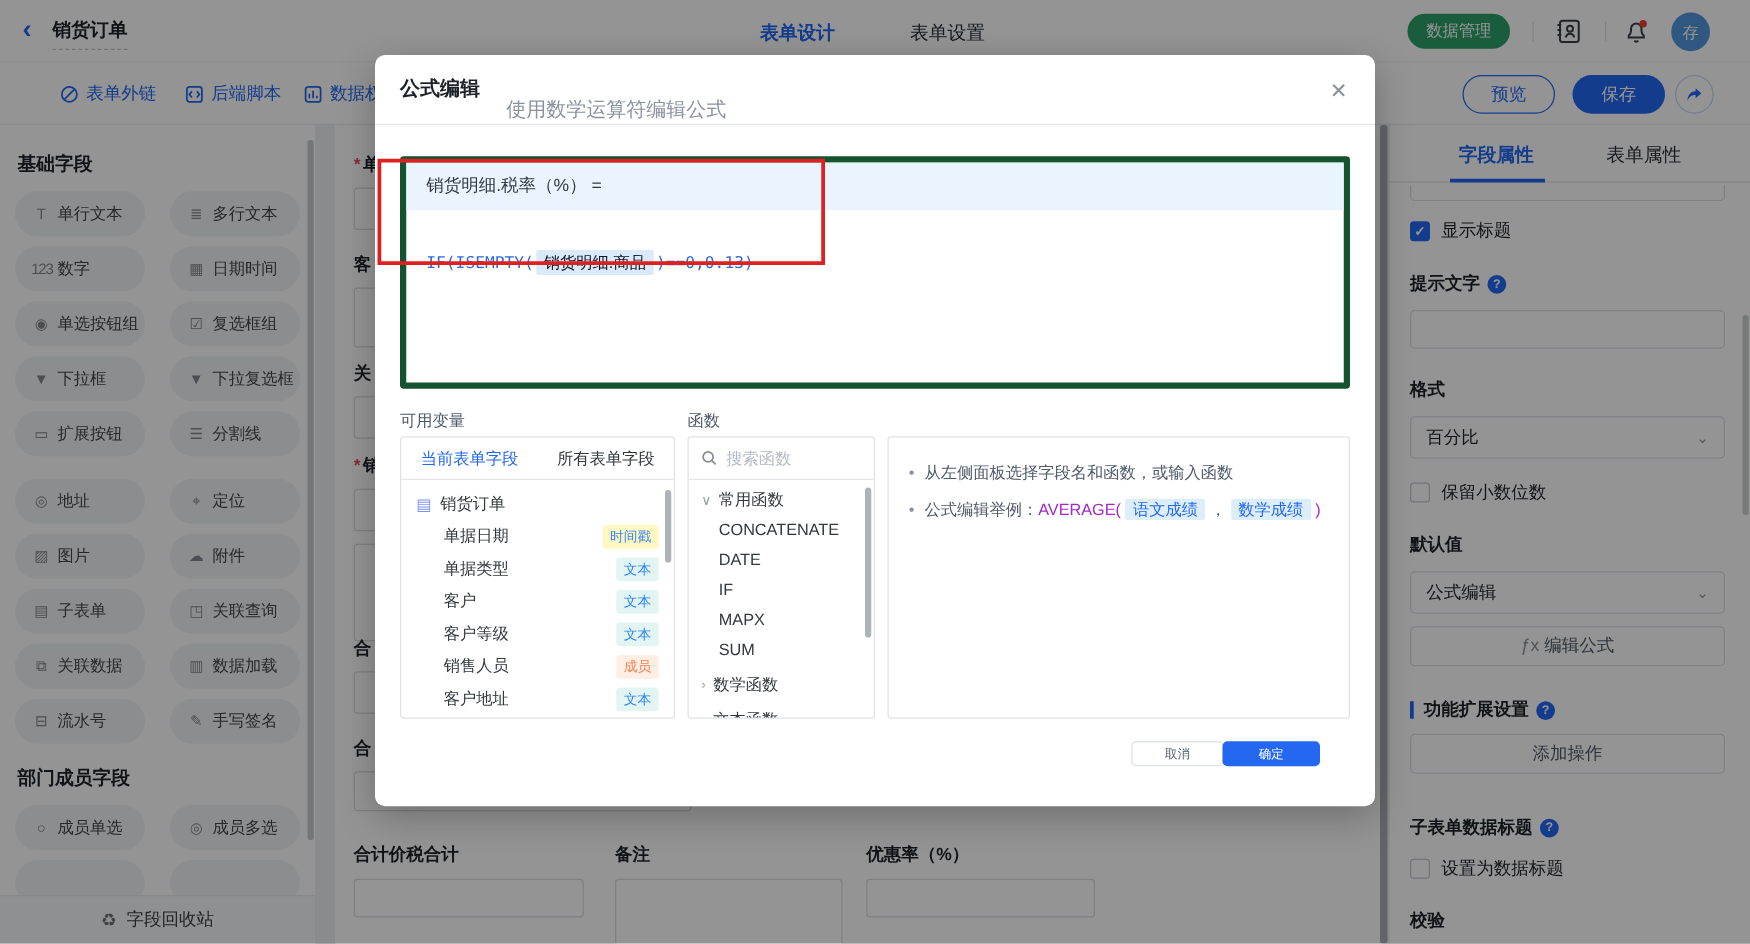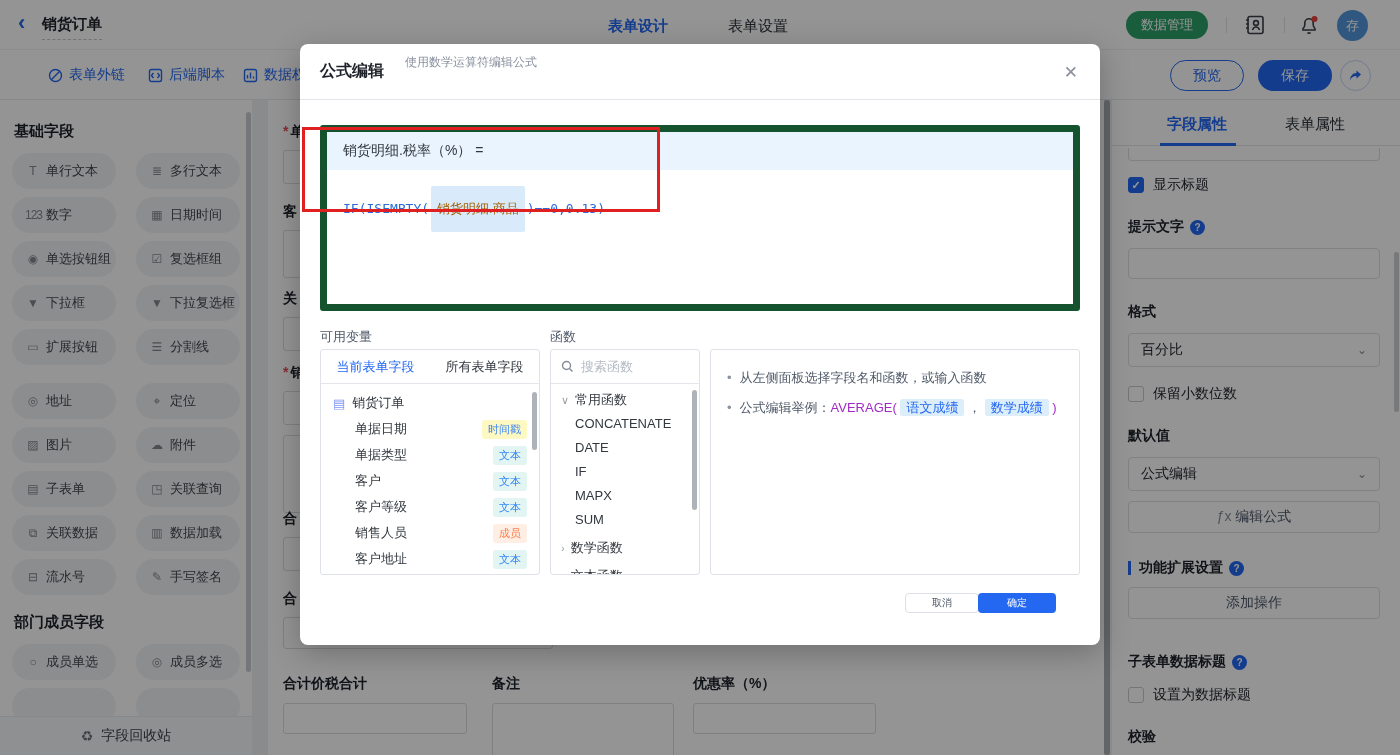--- a/index.html
+++ b/index.html
@@ -101,30 +101,30 @@
   .rb-scroll { position:absolute; right:1px; top:152px; width:5px; height:160px; border-radius:3px; background:#cdd0d5; }
 
   
   .overlay { position:absolute; inset:0; background:rgba(0,0,0,0.42); z-index:40; }
 
   
   .modal { position:absolute; left:300px; top:44px; width:800px; height:601px; background:#fff;
            border-radius:8px; box-shadow:0 8px 30px rgba(0,0,0,0.25); z-index:50; }
   .m-head { position:absolute; left:0; top:0; width:100%; height:56px; border-bottom:1px solid #e5e6eb; }
   .m-title { position:absolute; left:20px; top:17px; font-size:16px; font-weight:bold; color:#1d2129; }
-  .m-sub { position:absolute; left:105px; top:10px; font-size:12px; color:#8a919f; }
+  .m-sub { position:absolute; left:105px; top:34px; font-size:16px; color:#8a919f; }
   .m-close { position:absolute; right:22px; top:18px; font-size:17px; color:#8b919c; cursor:pointer; }
 
-  .fx-box { position:absolute; left:20px; top:81px; width:760px; height:186px; border:7px solid #14532d;
+  .fx-box { position:absolute; left:20px; top:81px; width:760px; height:186px; border:5px solid #14532d;
             border-radius:3px; background:#fff; overflow:hidden; }
   .fx-target { height:38px; background:#e9f4fe; display:flex; align-items:center; padding-left:16px;
                font-size:14px; color:#33383f; }
   .fx-line { margin:16px 0 0 16px; font-family:"DejaVu Sans Mono", monospace; font-size:13px; color:#2b6cd9; }
-  .fx-chip { display:inline-block; background:#d9ebfb; color:#a16207; border-radius:2px; padding:14px 6px;
-             font-family:"Liberation Sans", sans-serif; font-size:13px; margin:0 2px; cursor:pointer; }
+  .fx-chip { display:inline-block; background:#d9ebfb; color:#0f172a; border-radius:2px; padding:1px 6px;
+             font-family:"Liberation Sans", sans-serif; font-size:13px; margin:16px 2px; cursor:pointer; }
   .redbox { position:absolute; left:2px; top:83px; width:358px; height:85px; border:3px solid #e02020;
             z-index:60; pointer-events:none; }
 
   .pane-label { position:absolute; top:284px; font-size:13px; color:#4e5969; }
   .pl-vars { left:20px; } .pl-funcs { left:250px; }
   .pane { position:absolute; top:305px; border:1px solid #dfe2e8; border-radius:3px; background:#fff; overflow:hidden; }
   .pane-vars { left:20px; width:220px; height:226px; }
   .pane-funcs { left:250px; width:150px; height:226px; }
   .pane-help { left:410px; width:370px; height:226px; }
 

